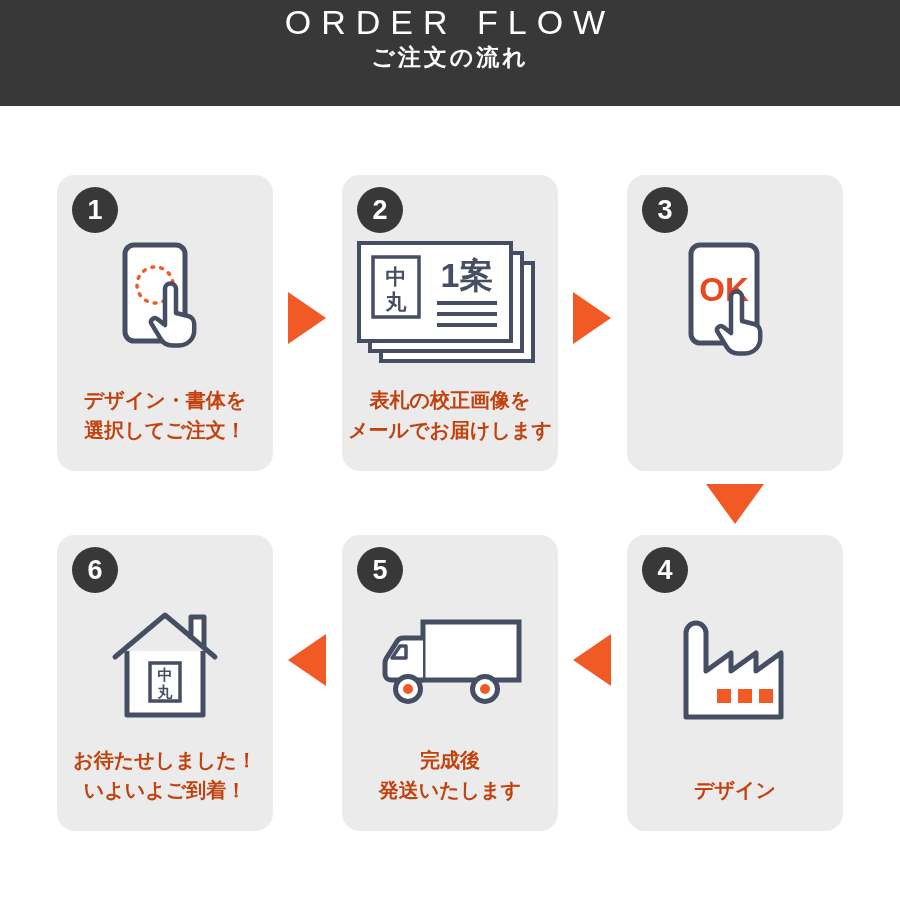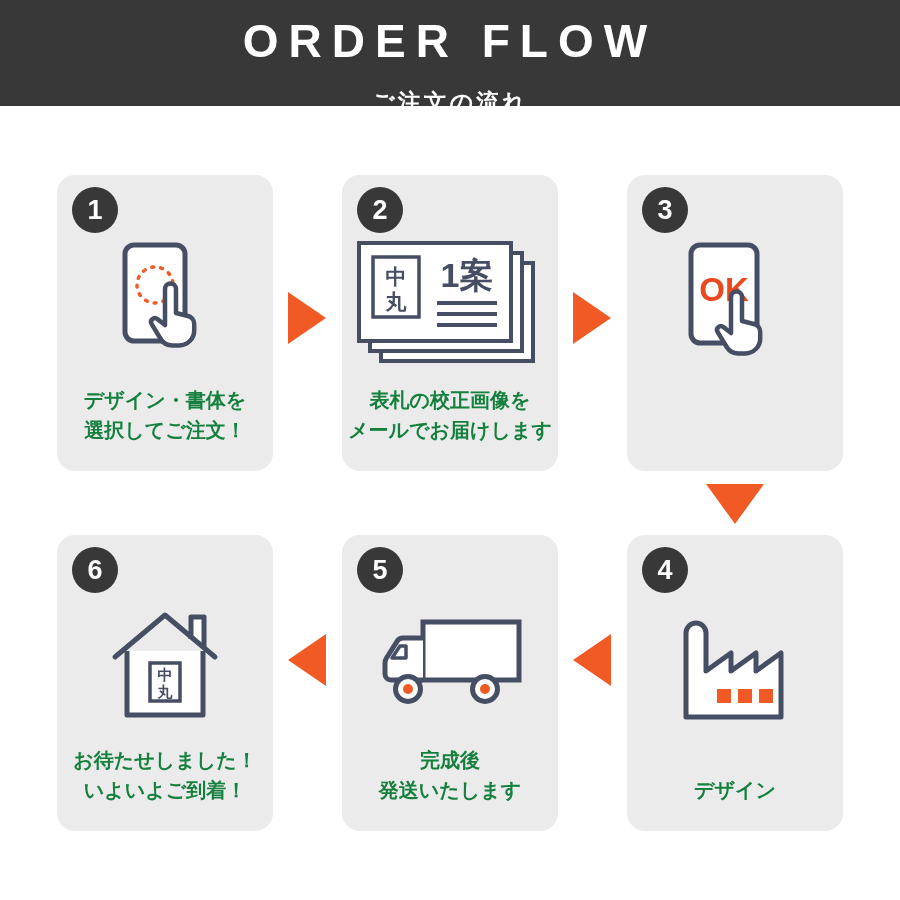--- a/index.html
+++ b/index.html
@@ -10,25 +10,25 @@
     position:relative;
     overflow:hidden;
   }
   .canvas { position:absolute; left:0; top:0; width:900px; height:900px; }
 
   .header {
     position:absolute; left:0; top:0; width:900px; height:106px;
     background:#383838; color:#fff; text-align:center;
   }
   .header .title {
-    font-size:46px; font-weight:bold; letter-spacing:10px;
-    padding-top:16px; line-height:1.1;
+    font-size:34px; font-weight:normal; letter-spacing:10px;
+    padding-top:4px; line-height:1.1;
   }
   .header .sub {
-    font-size:23px; font-weight:bold; letter-spacing:3px; margin-top:20px;
+    font-size:23px; font-weight:bold; letter-spacing:3px; margin-top:1px;
   }
 
   .card {
     position:absolute; width:216px; height:296px;
     background:#ebebeb; border-radius:18px;
   }
   .c1 { left:57px;  top:175px; }
   .c2 { left:342px; top:175px; }
   .c3 { left:627px; top:175px; }
   .c4 { left:627px; top:535px; }
@@ -41,21 +41,21 @@
     font-size:27px; font-weight:bold;
     display:flex; align-items:center; justify-content:center;
   }
   .icon-area {
     position:absolute; left:0; top:56px; width:216px; height:145px;
     display:flex; align-items:center; justify-content:center;
   }
   .step-text {
     position:absolute; left:0; bottom:26px; width:216px;
     text-align:center; font-size:20px; font-weight:bold;
-    color:#15803d; line-height:1.5;
+    color:#c2410c; line-height:1.5;
   }
 
   .arrow { position:absolute; width:0; height:0; }
   .arrow-right {
     border-top:26px solid transparent; border-bottom:26px solid transparent;
     border-left:38px solid #f15a24;
   }
   .arrow-left {
     border-top:26px solid transparent; border-bottom:26px solid transparent;
     border-right:38px solid #f15a24;

